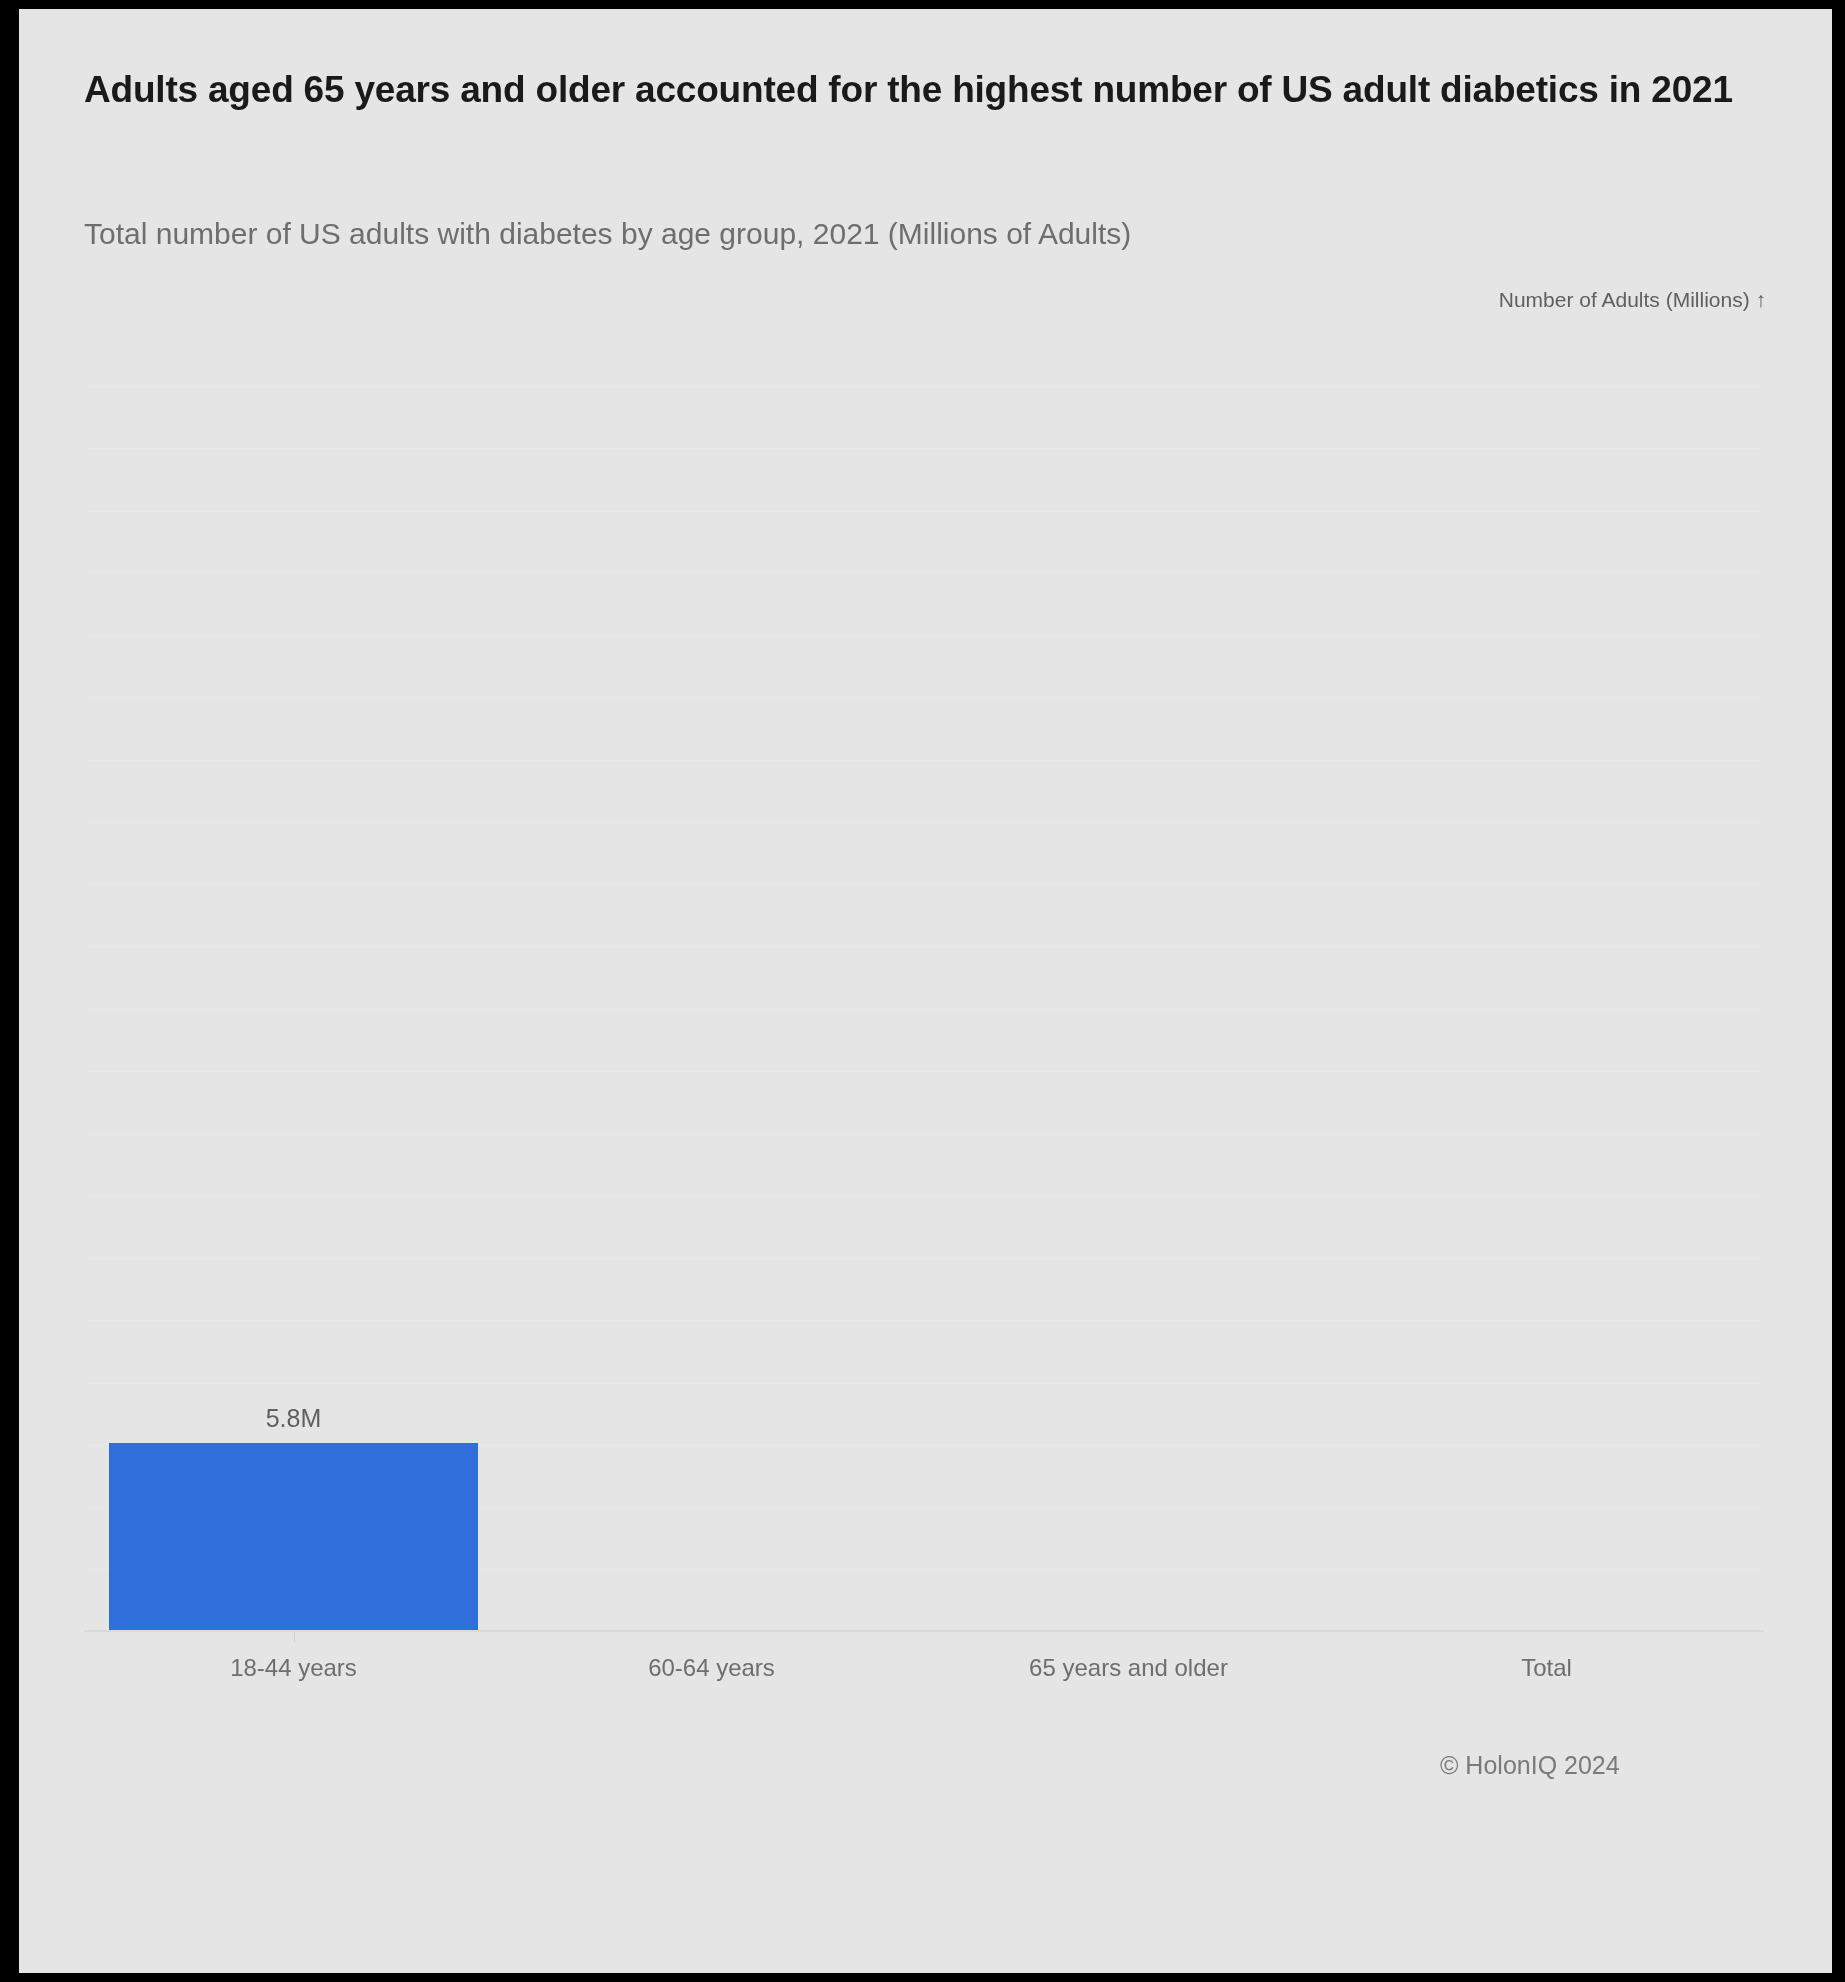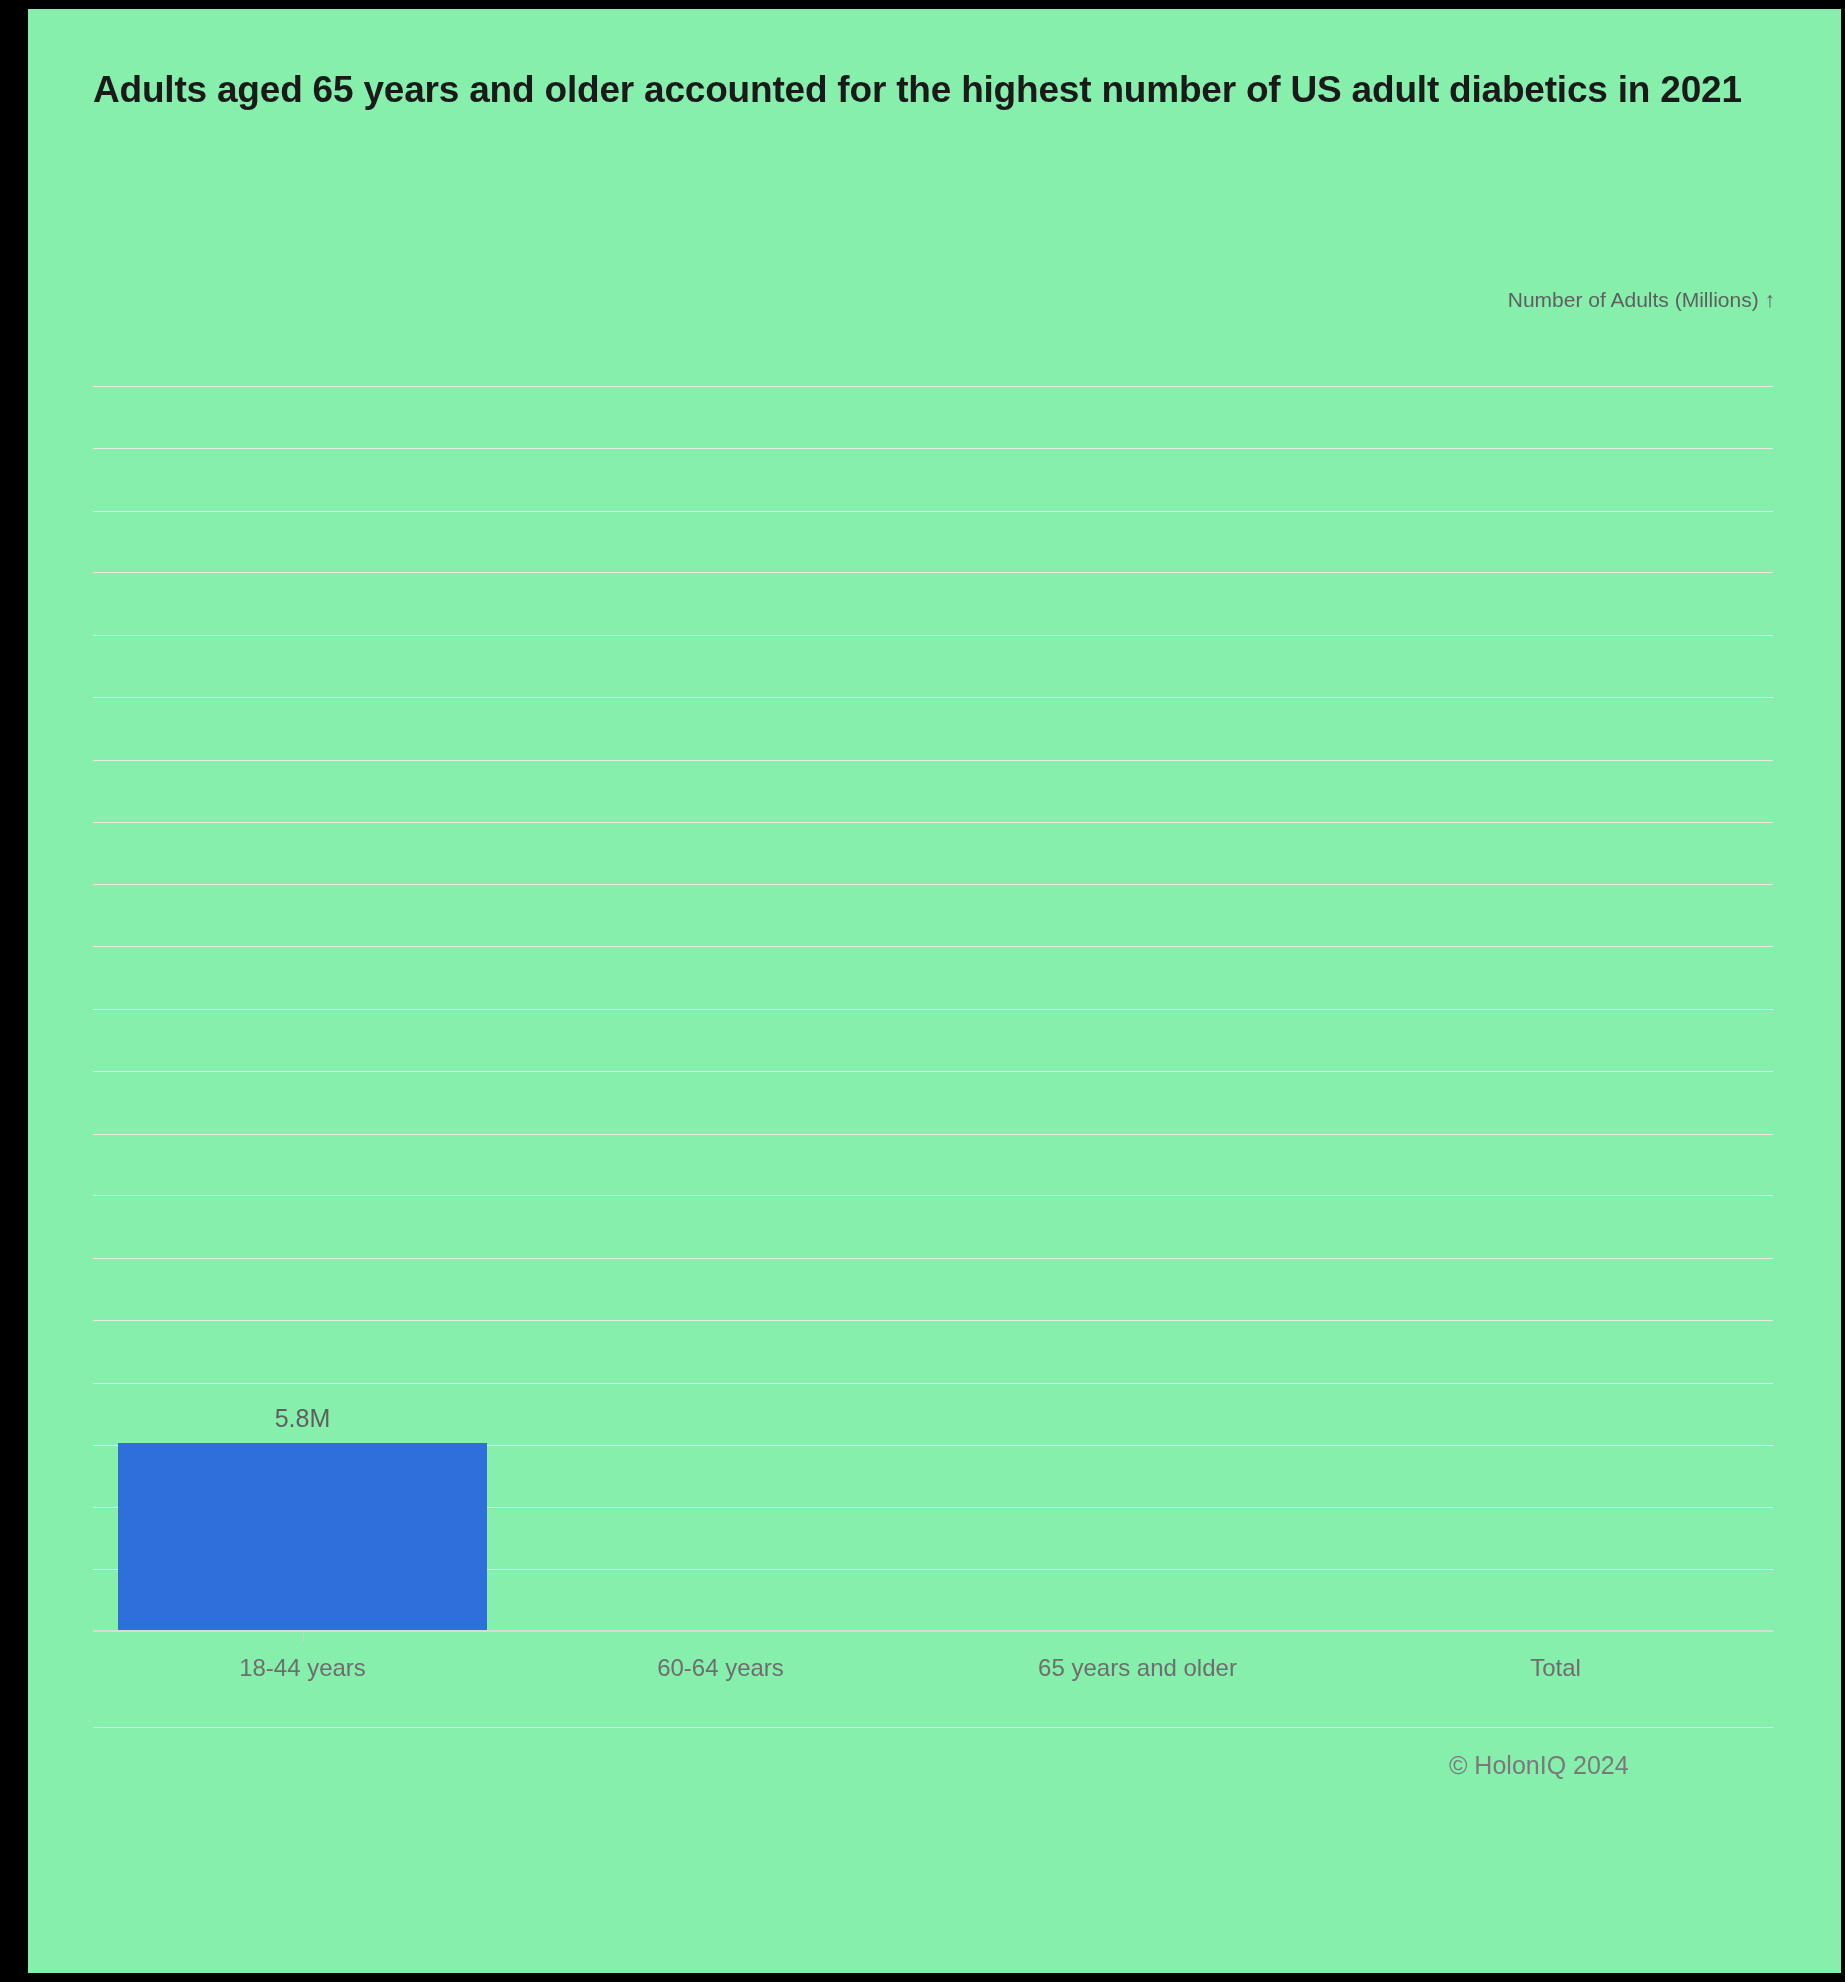--- a/index.html
+++ b/index.html
@@ -8,25 +8,25 @@
     background: #000000;
   }
   body {
     width: 1846px;
     height: 1982px;
     font-family: "Liberation Sans", sans-serif;
     overflow: hidden;
   }
   .frame {
     position: absolute;
-    left: 28px;
+    left: 19px;
     top: 9.2px;
     width: 1813px;
     height: 1964px;
-    background: #86efac;
+    background: #e5e5e5;
     box-sizing: border-box;
   }
   .inner {
     position: absolute;
     left: 0;
     top: 0;
     width: 100%;
     height: 100%;
   }
   .title {
@@ -162,20 +162,21 @@
     white-space: nowrap;
   }
 </style>
 </head>
 <body>
 
 <div class="frame">
   <div class="inner">
 
     <div class="title">Adults aged 65 years and older accounted for the highest number of US adult diabetics in 2021</div>
+    <div class="subtitle">Total number of US adults with diabetes by age group, 2021 (Millions of Adults)</div>
     <div class="axis-legend">Number of Adults (Millions) ↑</div>
 
     <div class="plot">
       <div class="gridlines">
         <div class="gridline" style="top:0px;"></div>
         <div class="gridline" style="top:62px;"></div>
         <div class="gridline" style="top:125px;"></div>
         <div class="gridline" style="top:186px;"></div>
         <div class="gridline" style="top:249px;"></div>
         <div class="gridline" style="top:311px;"></div>

